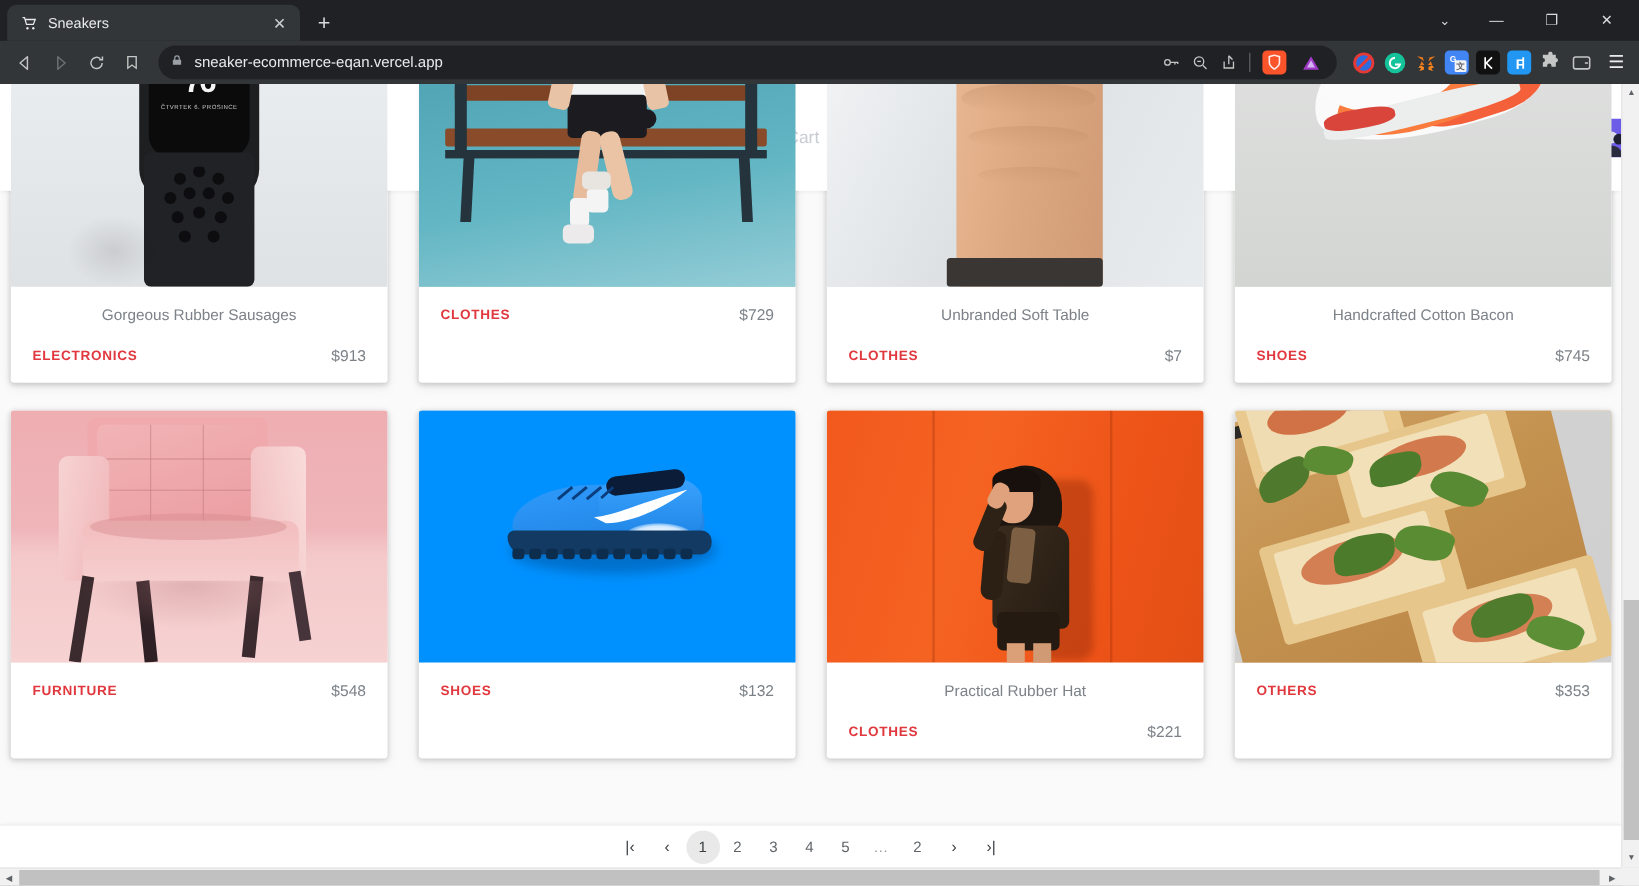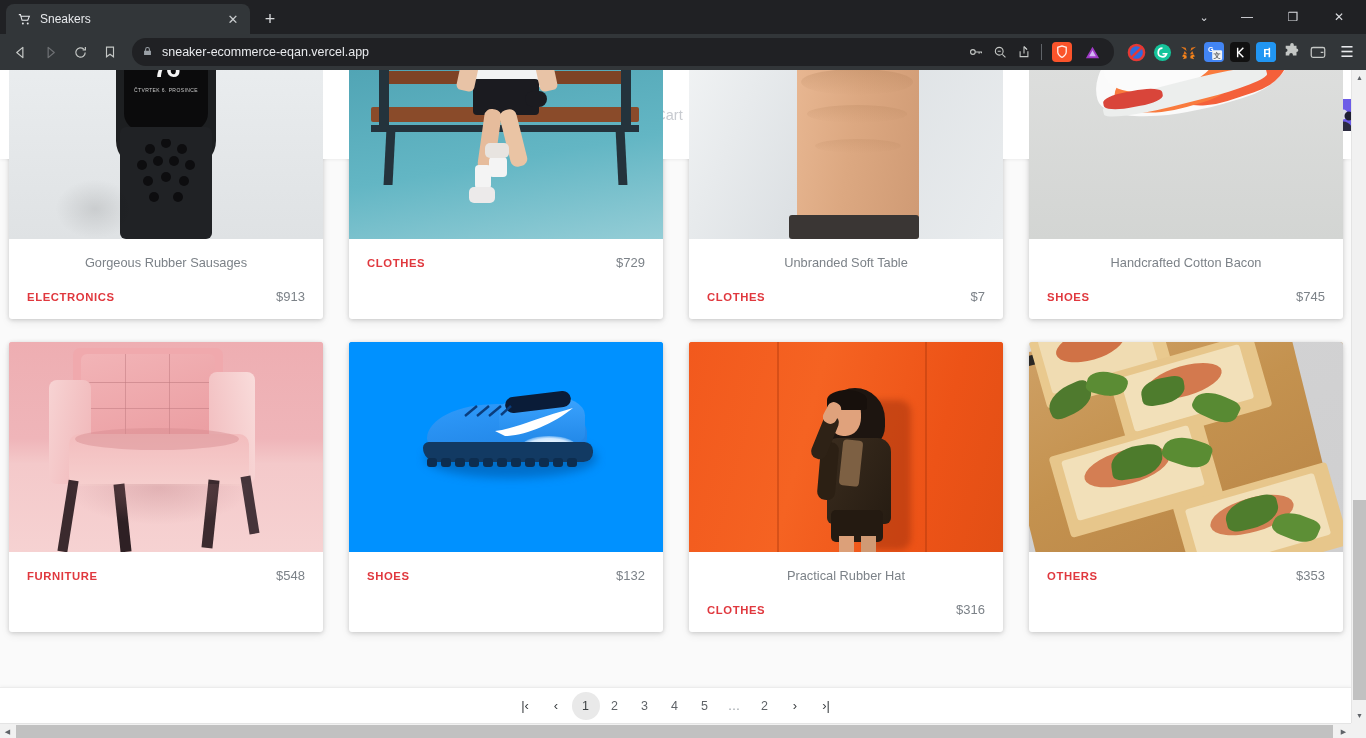--- a/index.html
+++ b/index.html
@@ -628,21 +628,21 @@
               <div class="ia" style="left:136px;top:60px;width:14px;height:22px;background:#dfa27c;border-radius:6px;transform:rotate(28deg);"></div>
 
               <div class="ia" style="left:142px;top:168px;width:52px;height:32px;background:#241a11;border-radius:5px;"></div>
               <div class="ia" style="left:150px;top:194px;width:15px;height:18px;background:#dca079;"></div>
               <div class="ia" style="left:172px;top:194px;width:15px;height:18px;background:#d09a74;"></div>
             </div>
             <div class="card-body">
               <div class="card-title">Practical Rubber Hat</div>
               <div class="card-meta">
                 <span class="card-cat">CLOTHES</span>
-                <span class="card-price">$316</span>
+                <span class="card-price">$221</span>
               </div>
             </div>
           </div>
 
           <div class="card">
             <div class="card-img img-pizza">
               <div class="ia" style="left:0;top:0;width:100%;height:100%;background:linear-gradient(160deg,#dcdcdd 0%,#d2d2d3 22%,#cfcfd0 100%);"></div>
 
               <div class="ia" style="left:-14px;top:-20px;width:300px;height:258px;background:linear-gradient(165deg,#cfa166 0%,#c4924f 45%,#b88446 100%);transform:rotate(-14deg);"></div>
               <div class="ia" style="left:-14px;top:-20px;width:300px;height:10px;background:#2a2724;transform:rotate(-14deg);"></div>

